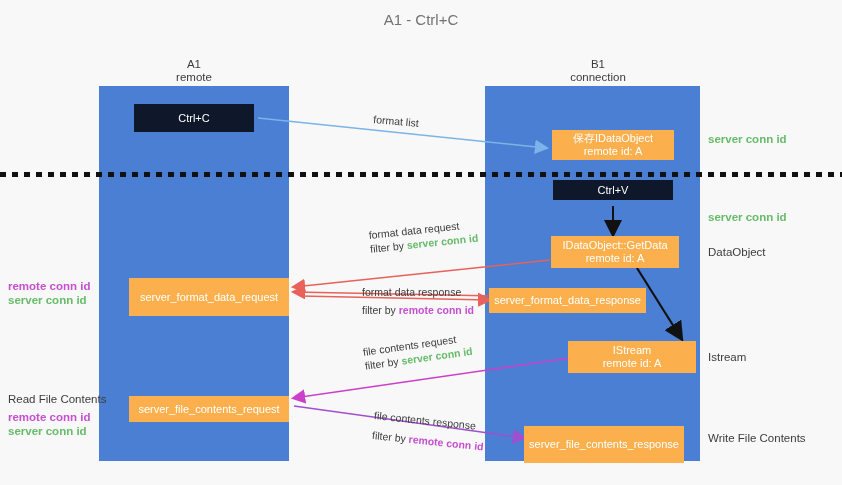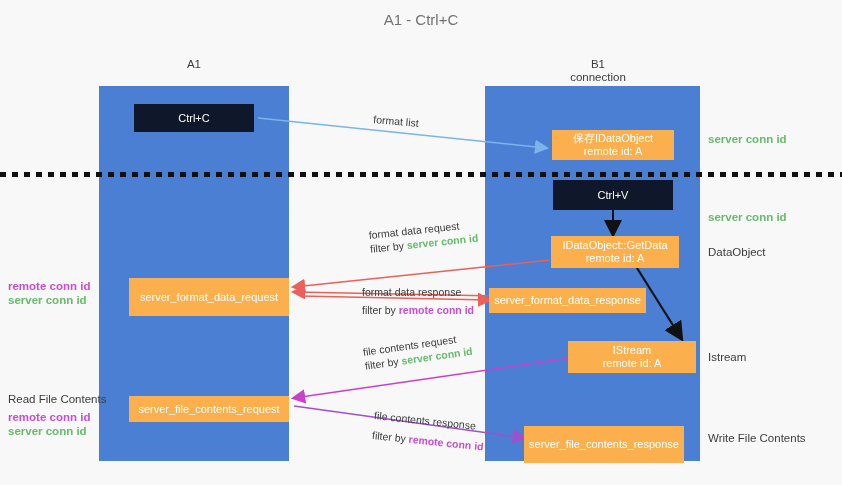--- a/index.html
+++ b/index.html
@@ -55,20 +55,21 @@
 <body>
 
 <div id="stage">
 
   <div class="abs title">
     <div>A1 - Ctrl+C</div>
   </div>
 
   <div class="abs col-head" style="left:124px;top:58px;width:140px;">
     <div>A1</div>
+    <div>remote</div>
   </div>
   <div class="abs col-head" style="left:528px;top:58px;width:140px;">
     <div>B1</div>
     <div>connection</div>
   </div>
 
   <div class="abs lane" style="left:99px;top:86px;width:190px;height:375px;"></div>
   <div class="abs lane" style="left:485px;top:86px;width:215px;height:375px;"></div>
 
   <svg class="overlay" viewBox="0 0 842 485">
@@ -119,21 +120,21 @@
 
   <div class="box orange" style="left:129px;top:396px;width:160px;height:26px;">
     <span>server_file_contents_request</span>
   </div>
 
   <div class="box orange" style="left:552px;top:130px;width:122px;height:30px;flex-direction:column;">
     <span>保存IDataObject</span>
     <span>remote id: A</span>
   </div>
 
-  <div class="box green" style="left:553px;top:180px;width:120px;height:30px;">
+  <div class="box green" style="left:553px;top:180px;width:120px;height:20px;">
     <span>Ctrl+V</span>
   </div>
 
   <div class="box orange" style="left:551px;top:236px;width:128px;height:32px;flex-direction:column;">
     <span>IDataObject::GetData</span>
     <span>remote id: A</span>
   </div>
 
   <div class="box orange" style="left:489px;top:288px;width:157px;height:25px;">
     <span>server_format_data_response</span>

